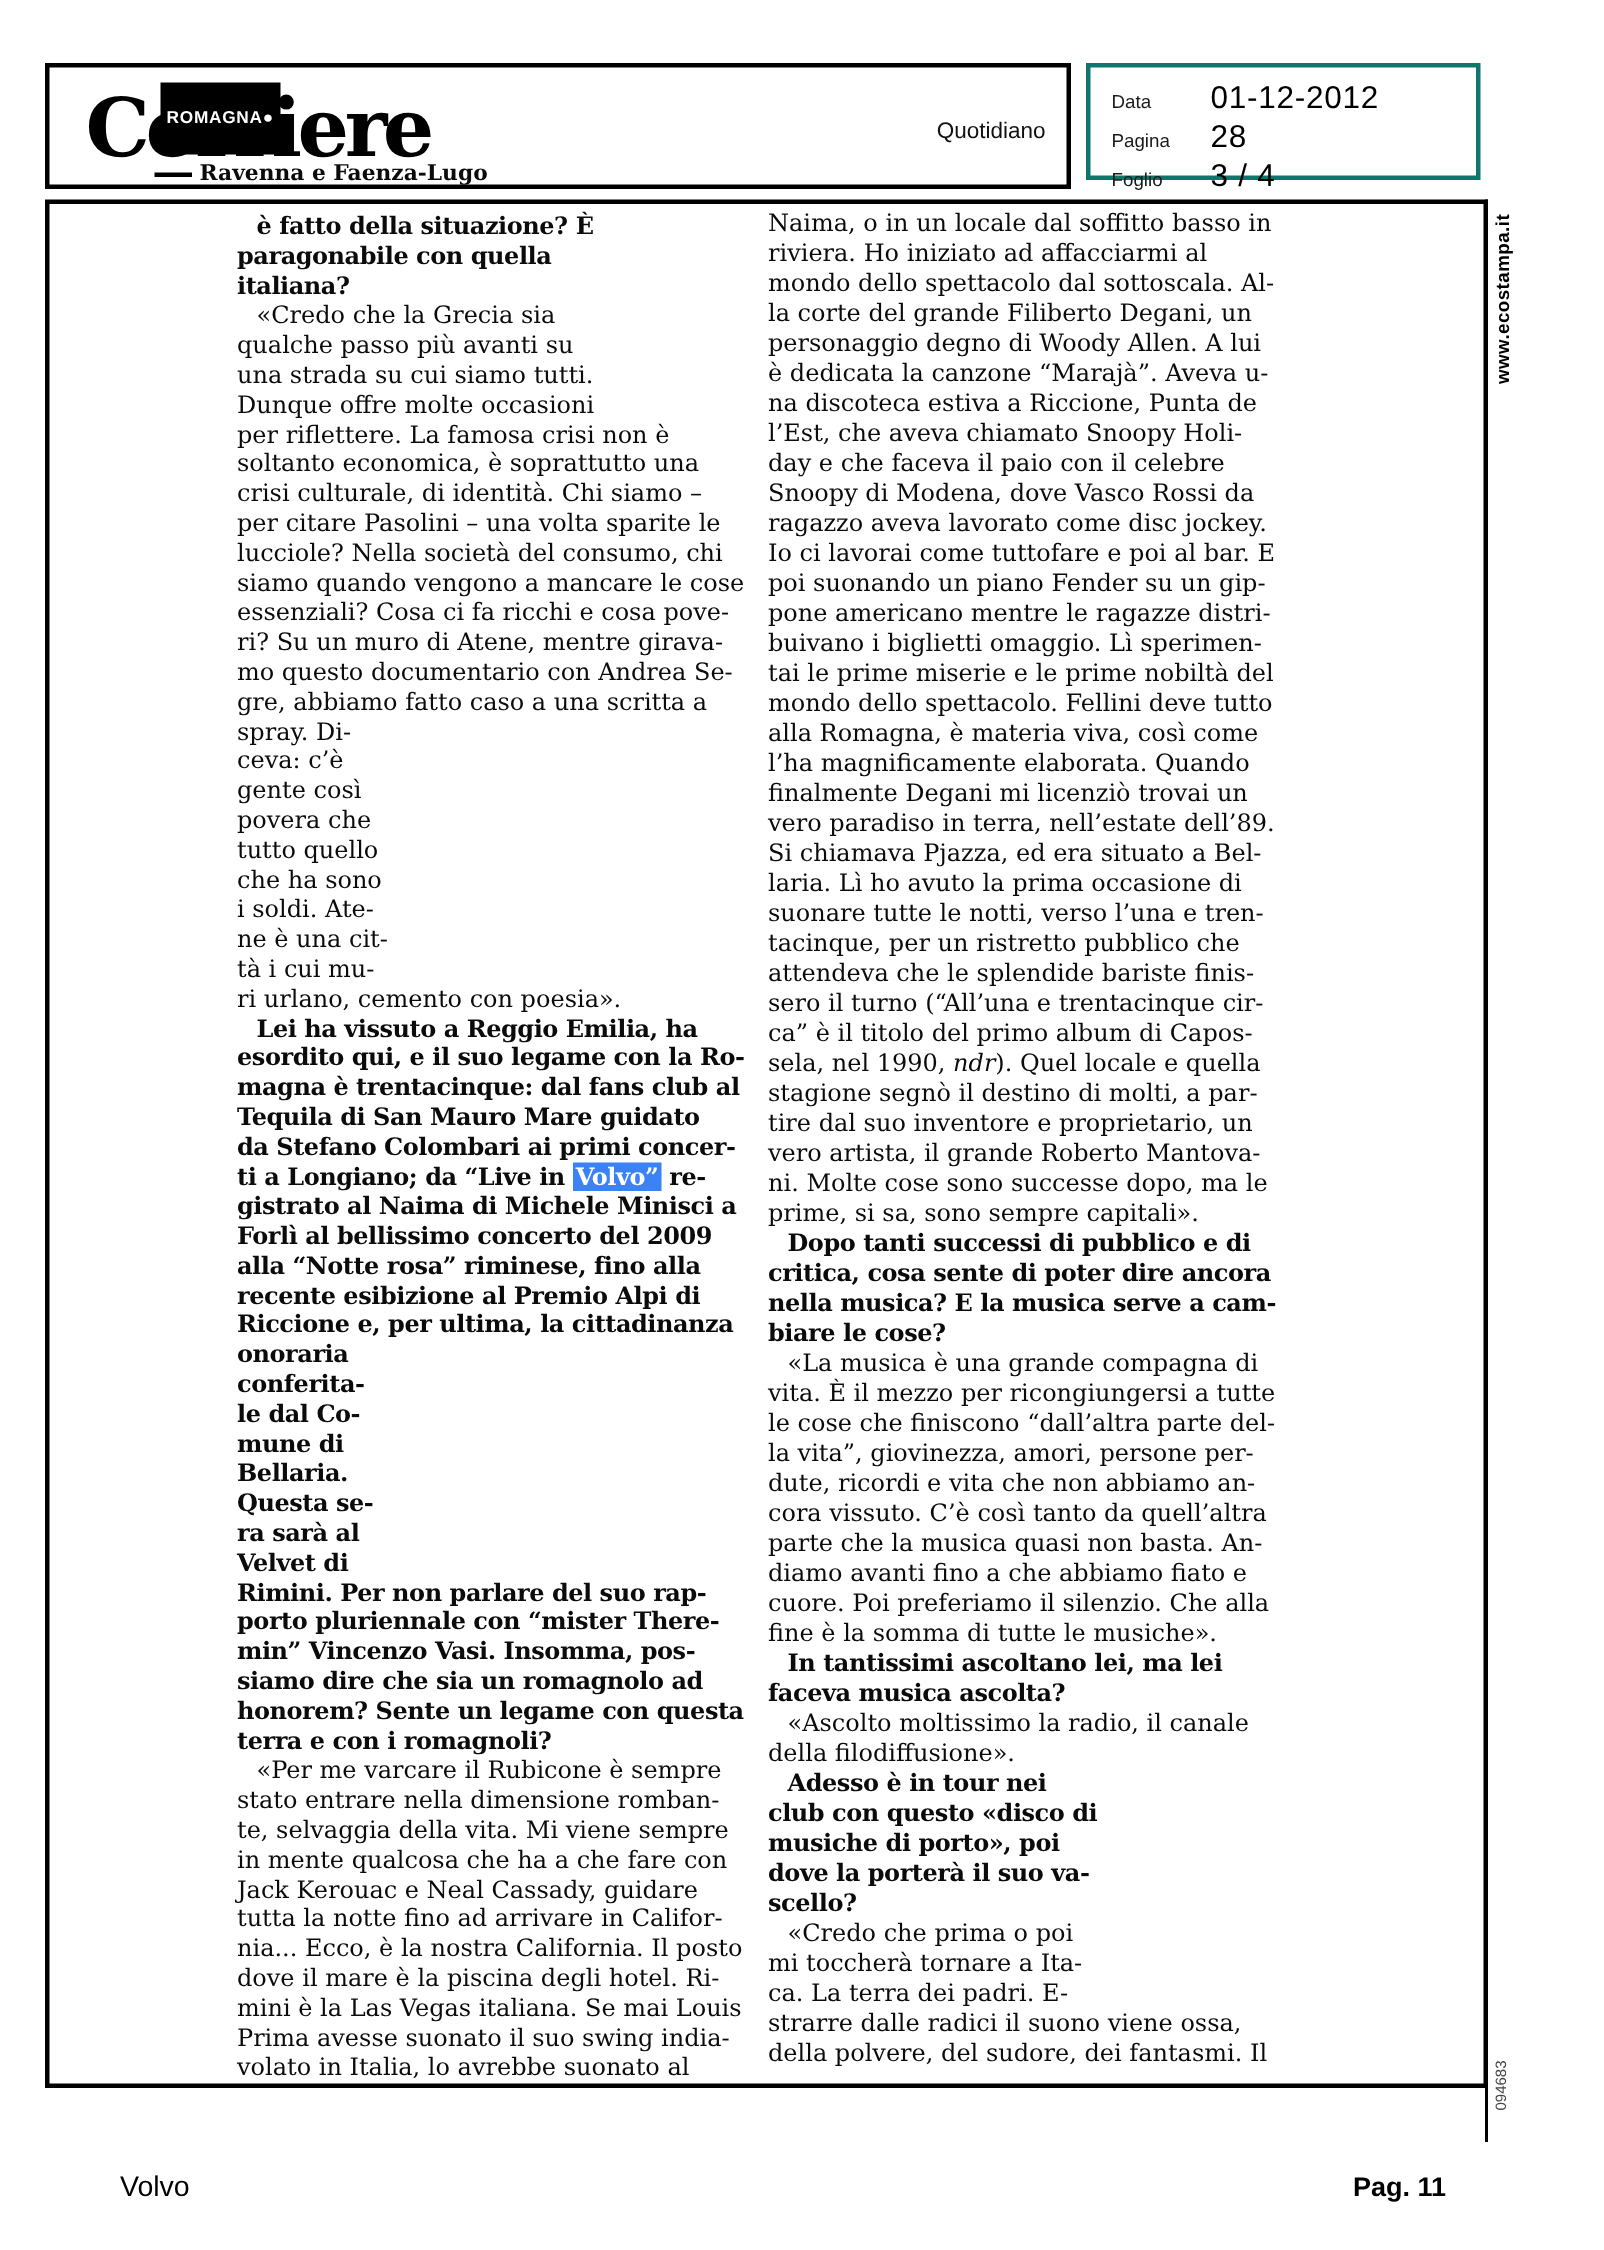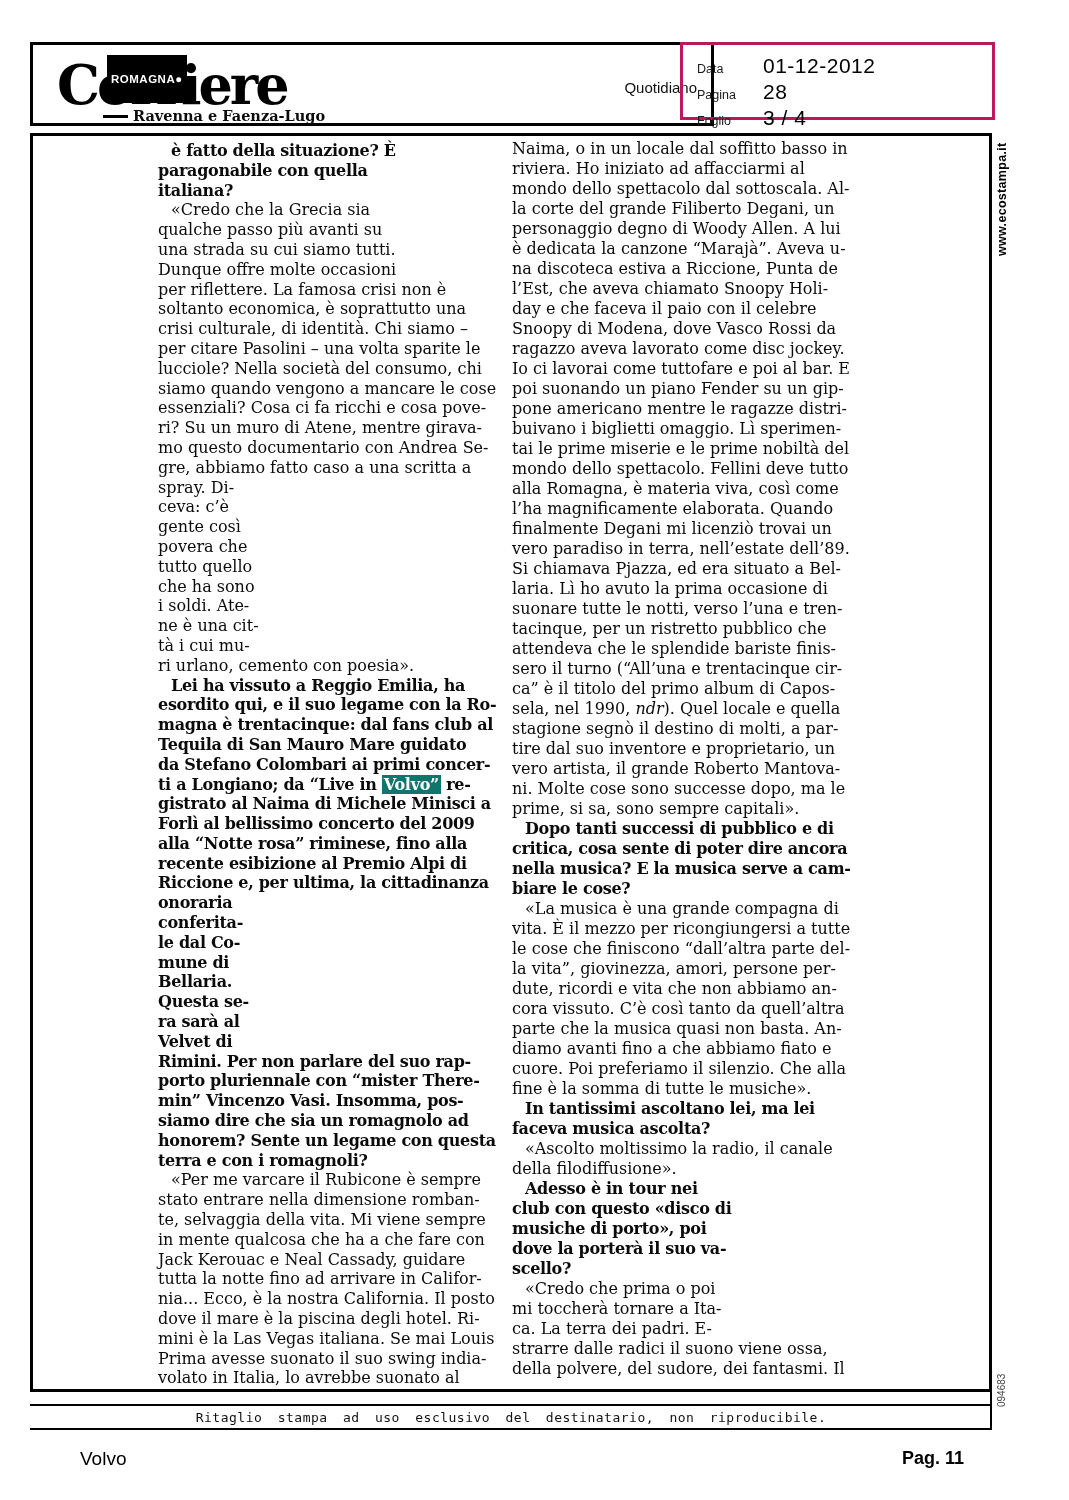--- a/index.html
+++ b/index.html
@@ -11,21 +11,21 @@
   .logo-name{position:absolute;left:0;top:0;font-family:"DejaVu Serif",serif;font-weight:bold;
              font-size:54px;line-height:56px;letter-spacing:-3px;color:#000;}
   .logo-badge{position:absolute;left:50px;top:-2px;background:#000;color:#fff;
               font-family:"Liberation Sans",sans-serif;font-weight:bold;font-size:11.5px;
               letter-spacing:.5px;padding:18px 4px;}
   .logo-rule{position:absolute;left:46px;top:58px;width:25px;height:3px;background:#000;}
   .logo-subtitle{position:absolute;left:76px;top:50px;font-family:"DejaVu Serif",serif;
                  font-weight:bold;font-size:14.5px;white-space:nowrap;}
   .quotidiano{position:absolute;right:14px;top:34px;font-family:"Liberation Sans",sans-serif;
               font-size:15px;color:#111;}
-  .data-box{position:absolute;left:680px;top:42px;width:315px;height:78px;border:3px solid #be185d;
+  .data-box{position:absolute;left:724px;top:42px;width:263px;height:78px;border:3px solid #0f766e;
             padding:9px 0 0 14px;box-sizing:border-box;}
   .meta-row{display:flex;align-items:baseline;height:26px;}
   .meta-label{width:66px;font-family:"Liberation Sans",sans-serif;font-size:12.5px;color:#1a1a1a;}
   .meta-value{font-family:"Liberation Sans",sans-serif;font-size:21px;letter-spacing:.5px;color:#000;}
   
   .strip-line{position:absolute;left:990px;top:133px;width:2px;height:1295px;background:#000;}
   .vert-url{position:absolute;left:995px;top:256px;transform:rotate(-90deg);transform-origin:0 0;
             font-family:"Liberation Sans",sans-serif;font-weight:bold;font-size:12.5px;
             letter-spacing:.3px;color:#000;white-space:nowrap;}
   .vert-code{position:absolute;left:996px;top:1407px;transform:rotate(-90deg);transform-origin:0 0;
@@ -33,21 +33,21 @@
   
   .article-frame{position:absolute;left:30px;top:133px;width:956px;height:1253px;border:3px solid #000;}
   .col{position:absolute;overflow:visible;}
   .col-left{left:158px;top:141px;width:352px;}
   .col-right{left:512px;top:139px;width:378px;}
   .para{margin:0;white-space:pre;font-size:16px;}
   .col-left .para{line-height:19.8px;}
   .col-right .para{line-height:20px;}
   .para.b{font-weight:bold;letter-spacing:-0.3px;}
   .para.ind{text-indent:13px;}
-  .hl{background:#0f766e;color:#fff;padding:0 2px;}
+  .hl{background:#3b82f6;color:#fff;padding:0 2px;}
   .it{font-style:italic;}
   
   .footer-strip{position:absolute;left:30px;top:1404px;width:962px;height:22px;
                 border-top:2px solid #000;border-bottom:2px solid #000;
                 display:flex;align-items:center;justify-content:center;}
   .footer-strip-text{font-family:"DejaVu Sans Mono",monospace;font-size:13px;
                      word-spacing:7px;letter-spacing:.5px;color:#111;}
   .keyword{position:absolute;left:80px;top:1448px;font-family:"Liberation Sans",sans-serif;
            font-size:19px;color:#000;}
   .page-number{position:absolute;left:902px;top:1448px;font-family:"Liberation Sans",sans-serif;
@@ -211,19 +211,16 @@
 musiche di porto», poi
 dove la porterà il suo va-
 scello?</span></p>
       <p class="para ind"><span>«Credo che prima o poi
 mi toccherà tornare a Ita-
 ca. La terra dei padri. E-
 strarre dalle radici il suono viene ossa,
 della polvere, del sudore, dei fantasmi. Il</span></p>
     </div>
 
-  <div class="footer-strip">
-    <span class="footer-strip-text">Ritaglio stampa ad uso esclusivo del destinatario, non riproducibile.</span>
-  </div>
   <div class="keyword">Volvo</div>
   <div class="page-number">Pag. 11</div>
 
 </div>
 
 </body></html>

